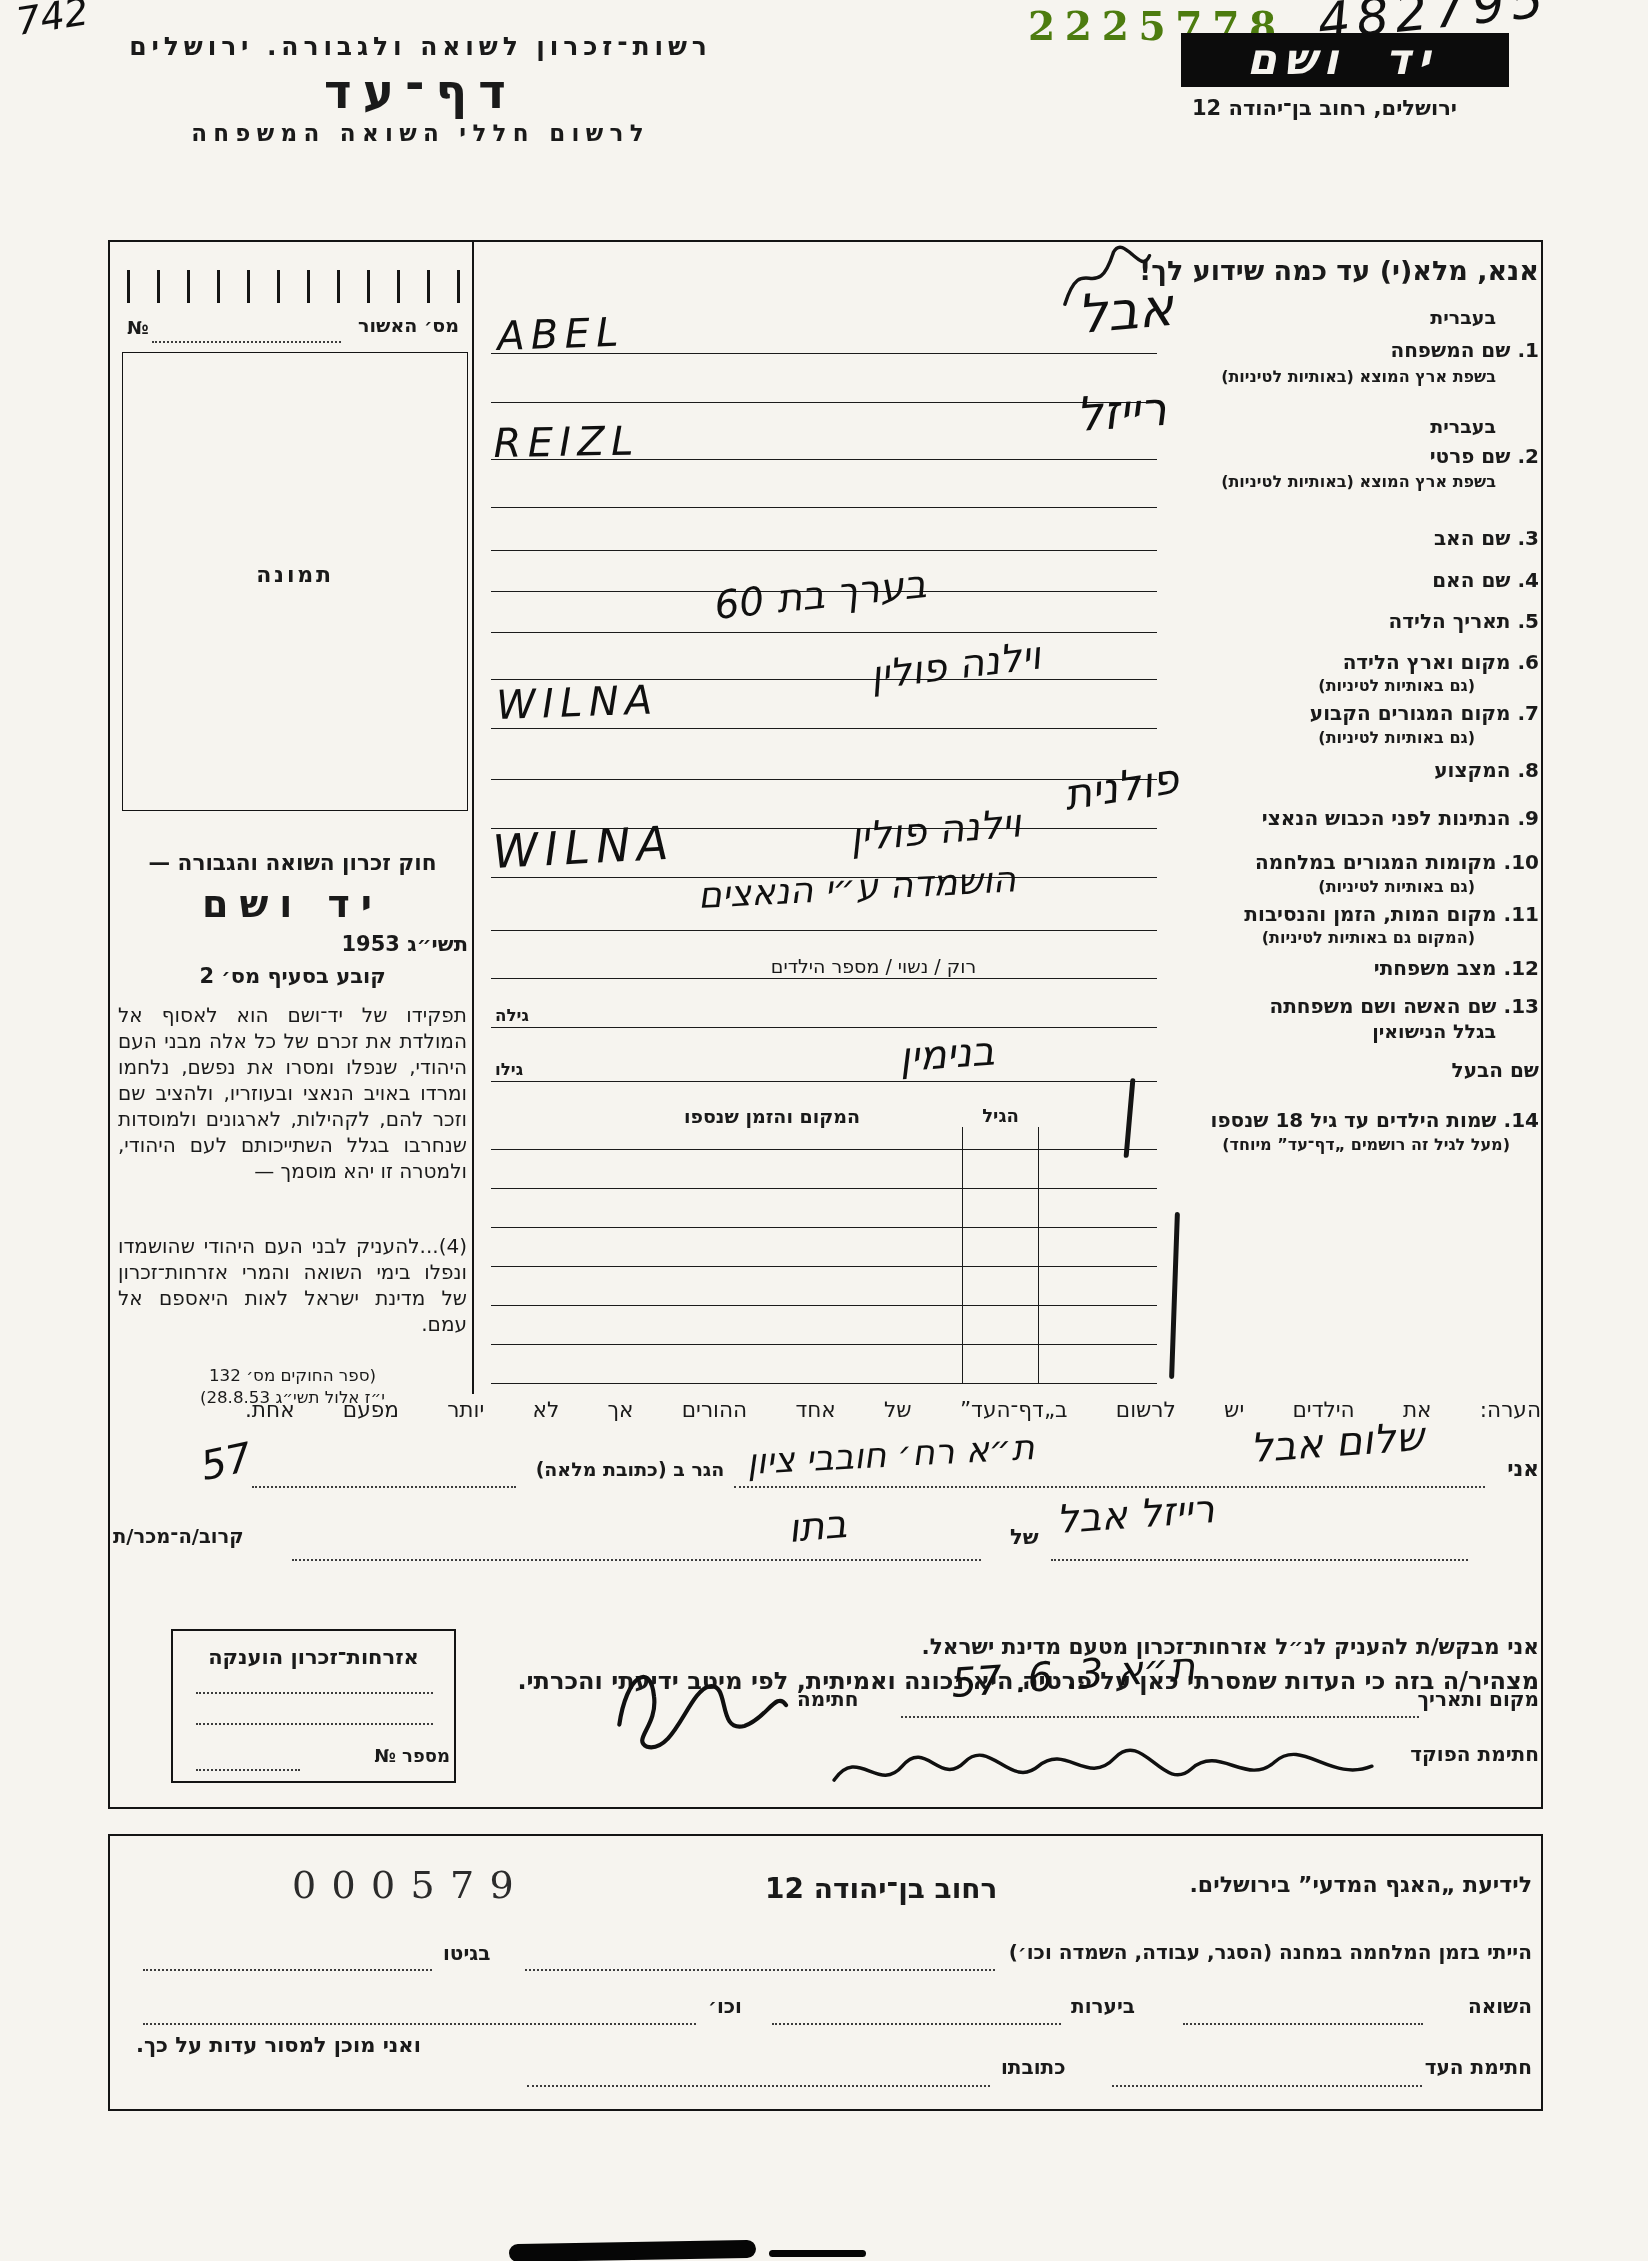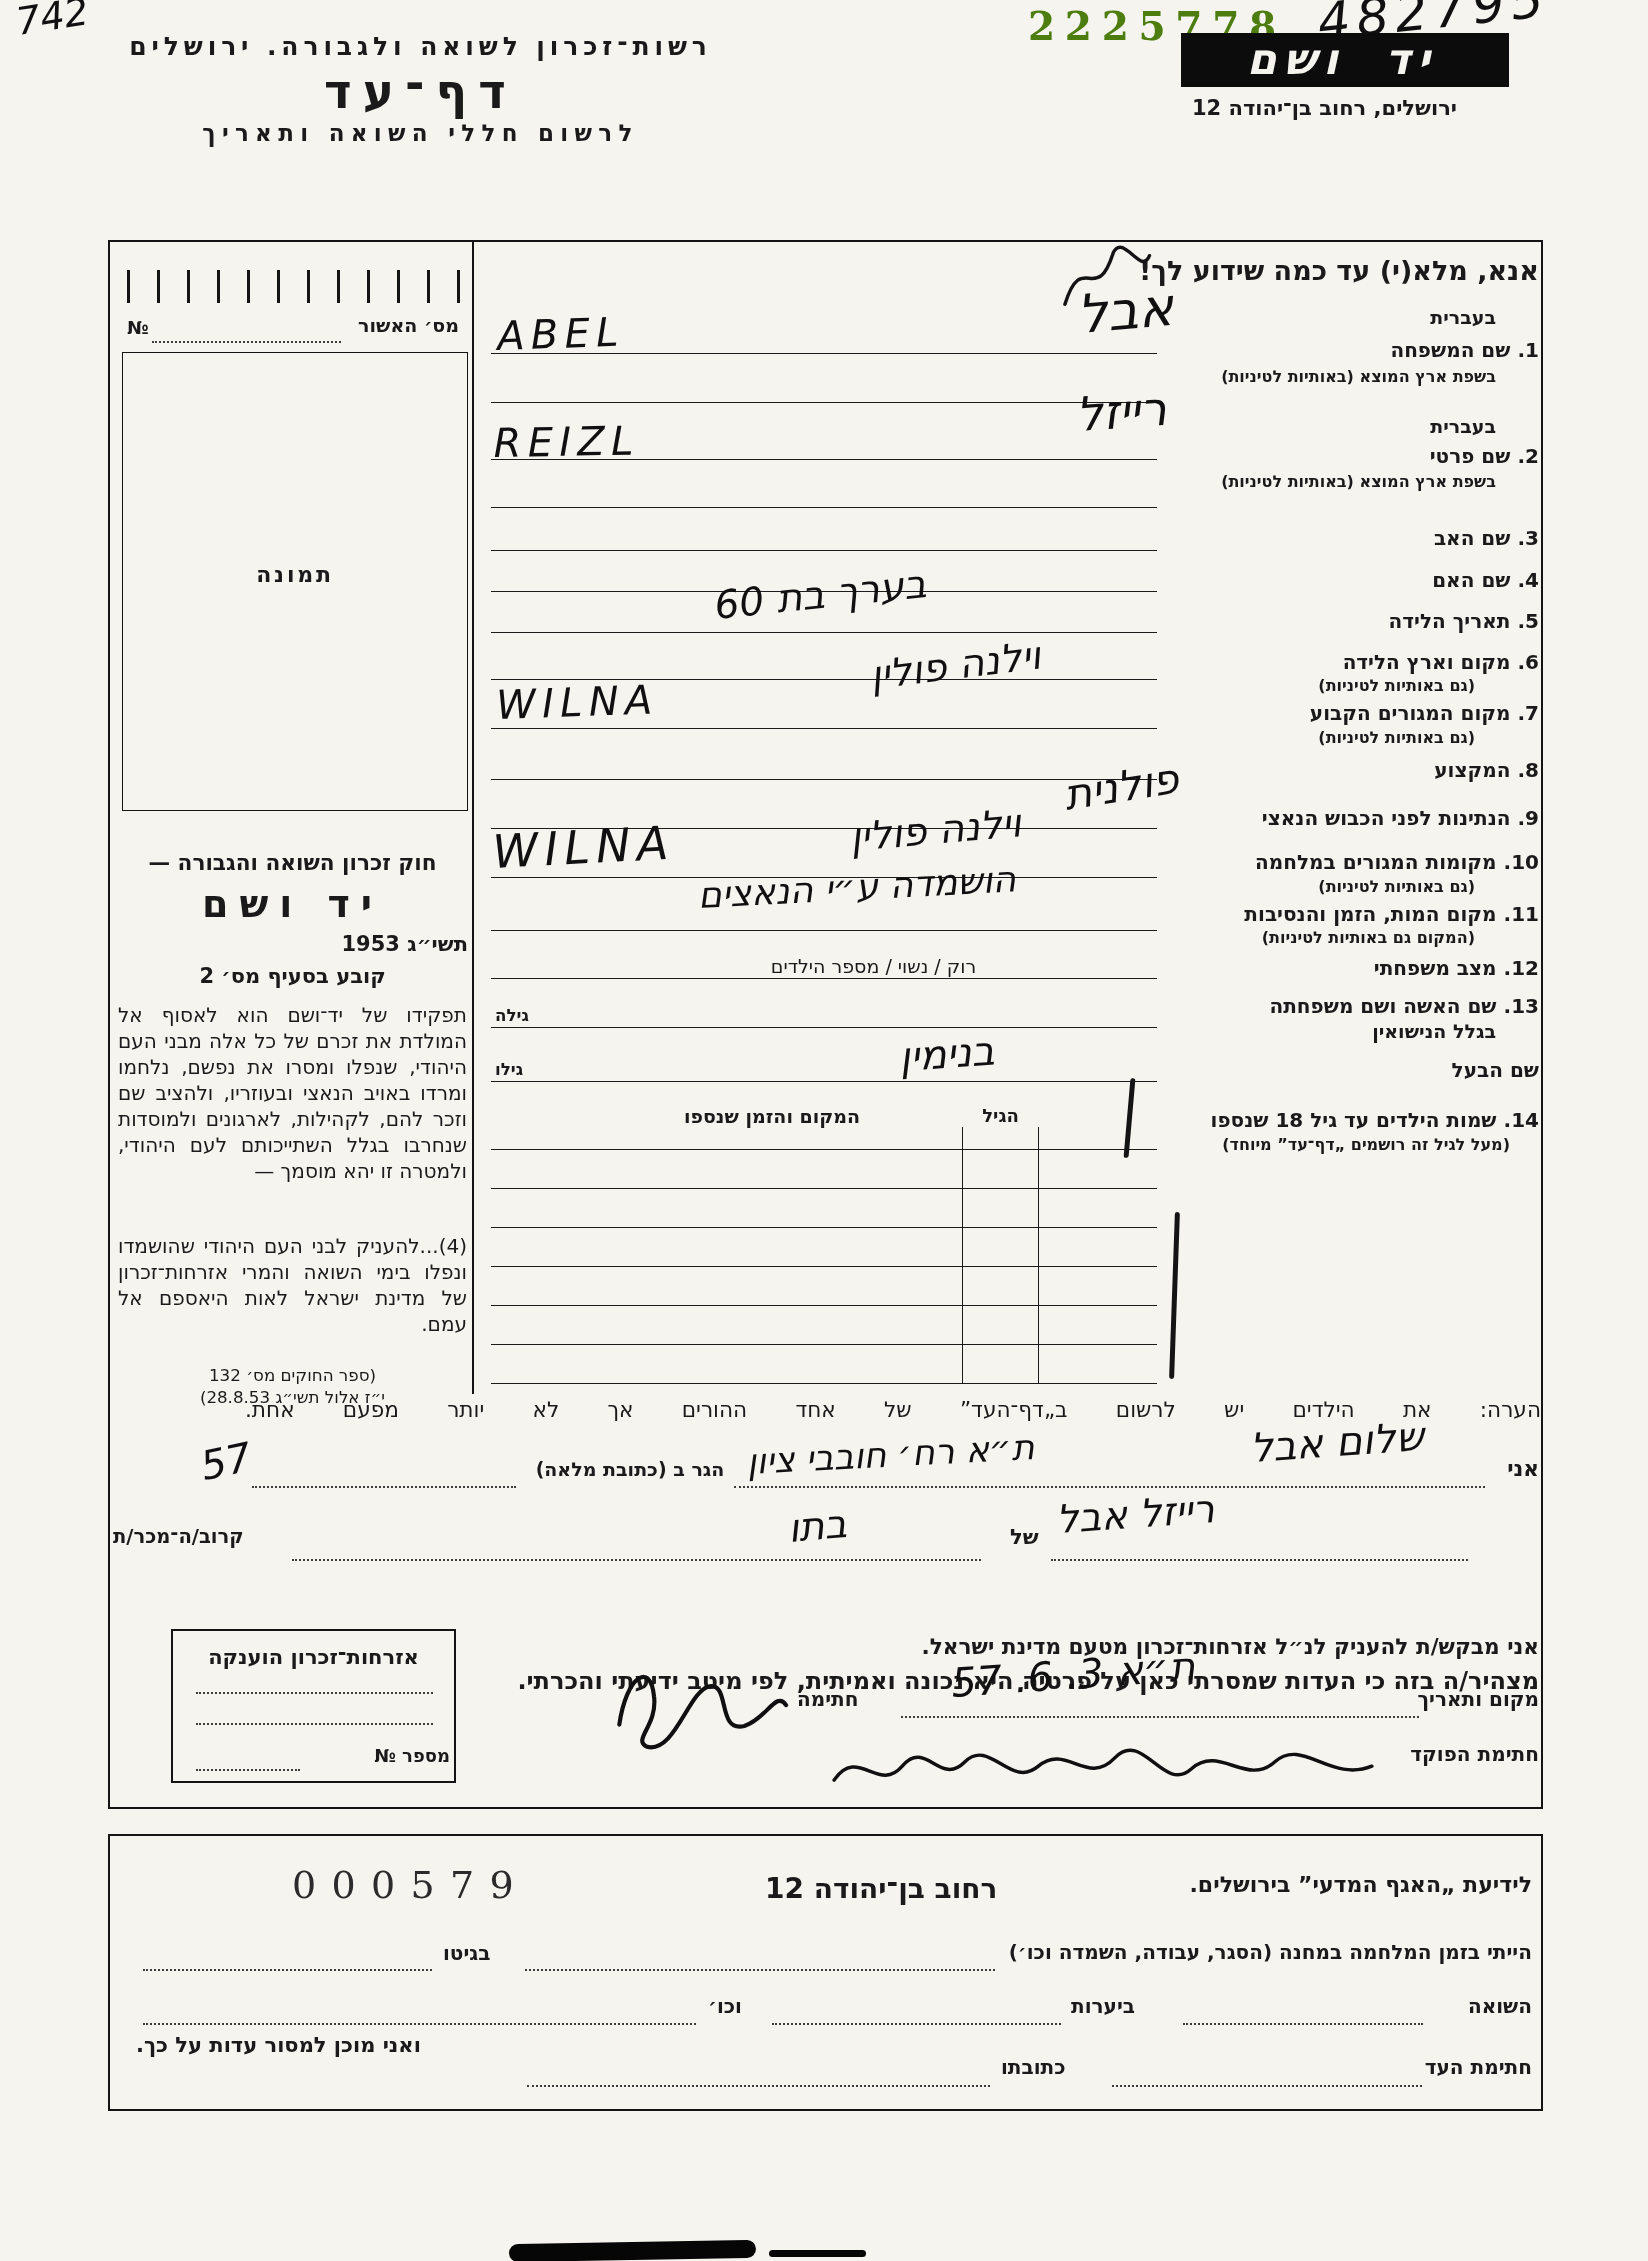--- a/index.html
+++ b/index.html
@@ -28,21 +28,21 @@
 <body>
 
 <div id="page">
 
   <div class="hw" style="left:19.5px;top:0px;font-size:38px;transform:rotate(-9deg)">742</div>
   <div class="abs serif ltr" style="left:1028px;top:2.8px;font-size:39px;font-weight:700;letter-spacing:9.7px;color:#4d7c0f">2225778</div>
   <div class="hw hwl" style="left:1321px;top:-7px;font-size:51px;transform:rotate(-6deg)">482795</div>
 
   <div class="abs b" style="left:83px;top:64px;width:675px;text-align:center;font-size:47px;letter-spacing:11px">דף־עד</div>
   <div class="abs b" style="left:83px;top:32px;width:675px;text-align:center;font-size:25px;letter-spacing:4.9px">רשות־זכרון לשואה ולגבורה. ירושלים</div>
-  <div class="abs b" style="left:83px;top:120px;width:675px;text-align:center;font-size:23px;letter-spacing:6.3px">לרשום חללי השואה ותאריך</div>
+  <div class="abs b" style="left:83px;top:120px;width:675px;text-align:center;font-size:23px;letter-spacing:6.3px">לרשום חללי השואה המשפחה</div>
 
   <div class="abs" style="left:1181px;top:33px;width:328px;height:54px;background:#0c0c0c">
     <div style="color:#f5f3ee;font-size:43px;font-weight:700;text-align:center;line-height:53px;letter-spacing:7px;word-spacing:18px;transform:skewX(-12deg)">יד ושם</div>
   </div>
   <div class="abs b" style="left:1141px;top:96px;width:367px;text-align:center;font-size:21px">ירושלים, רחוב בן־יהודה 12</div>
 
   <div class="box" style="left:108px;top:240px;width:1435px;height:1569px"></div>
   <div class="abs" style="left:472px;top:240px;width:0;height:1154px;border-left:2.1px solid #141414"></div>
 
   <div class="abs" style="left:127px;top:270px;width:333px;height:33px;display:flex;justify-content:space-between">

